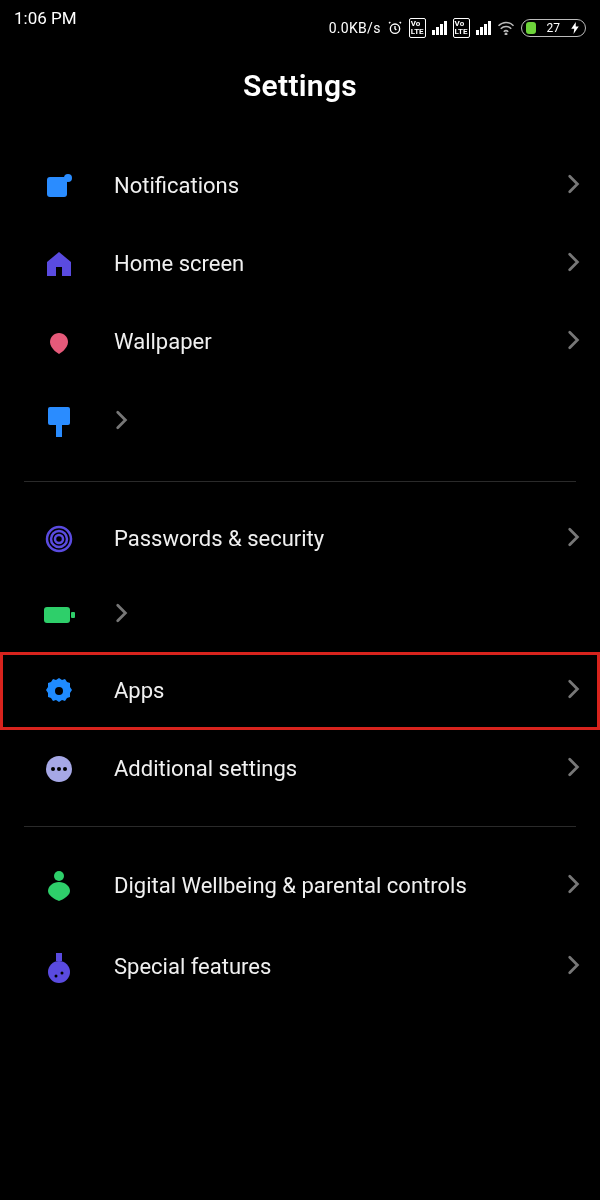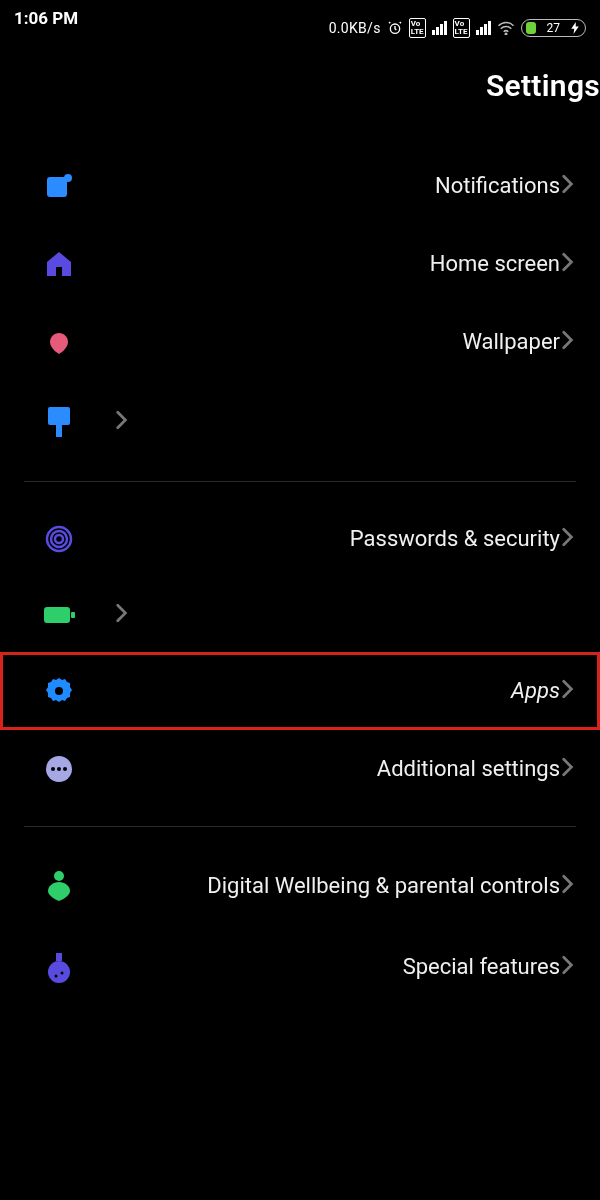--- a/index.html
+++ b/index.html
@@ -60,33 +60,32 @@
     height: 18px;
     font-size: 12px;
     color: #fff;
     gap: 11px;
   }
   .battery .pill {
     width: 10px; height: 12px; border-radius: 3px;
     background: #6dd33a;
   }
   .title {
-    text-align: right;
+    text-align: center;
     font-size: 30px;
     font-weight: 600;
     margin: 34px 0 44px 0;
     letter-spacing: 0.3px;
   }
   .list { }
   .row {
     display: flex;
     align-items: center;
-    padding: 24px 26px 24px 38px;
+    padding: 24px 20px 24px 38px;
     position: relative;
-    text-align: right;
   }
   .row .icon-slot {
     width: 42px;
     display: flex;
     justify-content: center;
     align-items: center;
     margin-right: 34px;
   }
   .row .label {
     font-size: 22px;
@@ -99,23 +98,22 @@
     color: #7a7a7a;
   }
   .divider {
     height: 1px;
     background: #2a2a2a;
     margin: 18px 24px;
   }
   .highlight {
     outline: 3px solid #d8231d;
     outline-offset: -3px;
-    font-style: italic;
-  }
-  .clock { font-weight: 700; }
+  }
+  .clock { font-weight: 400; }
 </style>
 </head>
 <body>
 
 <div class="status-bar">
   <span class="clock">1:06 PM</span>
   <span class="status-right">
     <span class="net">0.0KB/s</span>
     <span class="alarm-icon">
       <svg width="16" height="16" viewBox="0 0 24 24" fill="none" stroke="#fff" stroke-width="2">

